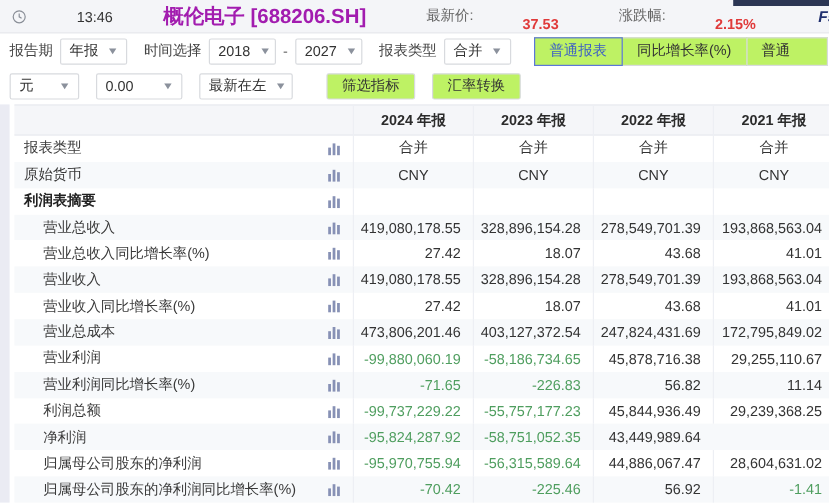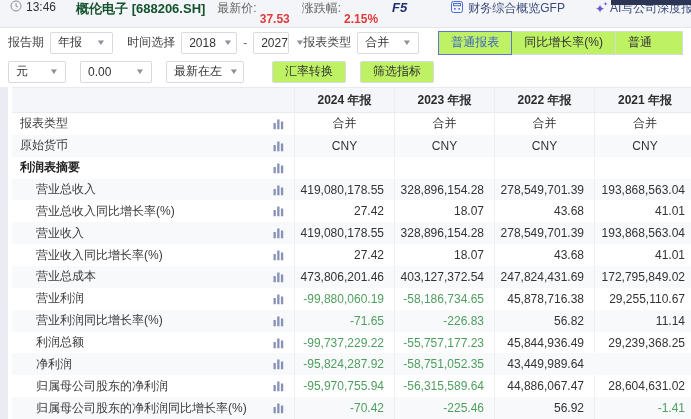--- a/index.html
+++ b/index.html
@@ -5,26 +5,26 @@
   * { box-sizing: border-box; }
   html,body { margin:0; padding:0; }
   body {
     width:691px; height:419px; overflow:hidden; position:relative;
     font-family:"Liberation Sans","DejaVu Sans",sans-serif;
     font-size:12px; color:#333; background:#fff;
   }
   
   .topbar {
     height:28px; background:#f4f5f8; border-bottom:1px solid #e3e5ea;
-    display:flex; align-items:flex-start; padding:0 10px; white-space:nowrap;
+    display:flex; align-items:center; padding:0 10px; white-space:nowrap;gap:38px;
   }
   .corner-strip { position:absolute; top:0; right:0; width:80px; height:5px; background:#2c3654; z-index:5; }
   .clock { display:inline-flex; margin-right:4px; }
   .time { color:#333; }
-  .stock-title { font-weight:bold; font-size:13px; color:#14532d; margin-left:20px; }
+  .stock-title { font-weight:bold; font-size:17px; color:#a21caf; margin-left:4px; }
   .quote-lbl { color:#666; margin-left:12px; }
   .red { color:#e03a3a; font-weight:bold; margin-left:3px;margin-top:12px; }
   .f5 { font-style:italic; font-weight:bold; color:#20306f; margin-left:14px; font-size:13px; }
   .toplink { display:inline-flex; align-items:center; gap:5px; color:#3c4a7a; cursor:pointer; }
   .toplink.first { margin-left:32px;padding-left:12px; }
   .toplink + .toplink { margin-left:30px; }
   .sparkle { color:#6b58c9; font-size:12px; position:relative; }
   .sparkle .mini { position:absolute; font-size:6px; right:-3px; top:-2px; }
   
   .frow { display:flex; align-items:center; height:29px; padding:0 8px; background:#fff; white-space:nowrap; }
@@ -103,21 +103,21 @@
   <span class="select" style="width:106px">
     <span>年报</span>
       <span class="chev">▼</span>
   </span>
   <span class="flabel gap">时间选择</span>
   <span class="select" style="width:56px">
     <span>2018</span>
       <span class="chev">▼</span>
   </span>
   <span class="dash">-</span>
-  <span class="select" style="width:36px">
+  <span class="select" style="width:56px">
     <span>2027</span>
       <span class="chev">▼</span>
   </span>
   <span class="flabel gap">报表类型</span>
   <span class="select" style="width:104px">
     <span>合并</span>
       <span class="chev">▼</span>
   </span>
   <span class="btngroup">
     <span class="btn active">普通报表</span>
@@ -132,22 +132,22 @@
       <span class="chev">▼</span>
   </span>
   <span class="select" style="width:72px">
     <span>0.00</span>
       <span class="chev">▼</span>
   </span>
   <span class="select" style="width:78px">
     <span>最新在左</span>
       <span class="chev">▼</span>
   </span>
+  <span class="btn">筛选指标</span>
   <span class="btn">汇率转换</span>
-  <span class="btn">筛选指标</span>
 </div>
 
 <div class="gutter"></div>
 <div class="table">
   <div class="trow thead">
     <div class="rowlabel"></div>
     <div class="cell">2024 年报</div>
     <div class="cell">2023 年报</div>
     <div class="cell">2022 年报</div>
     <div class="cell">2021 年报</div>

